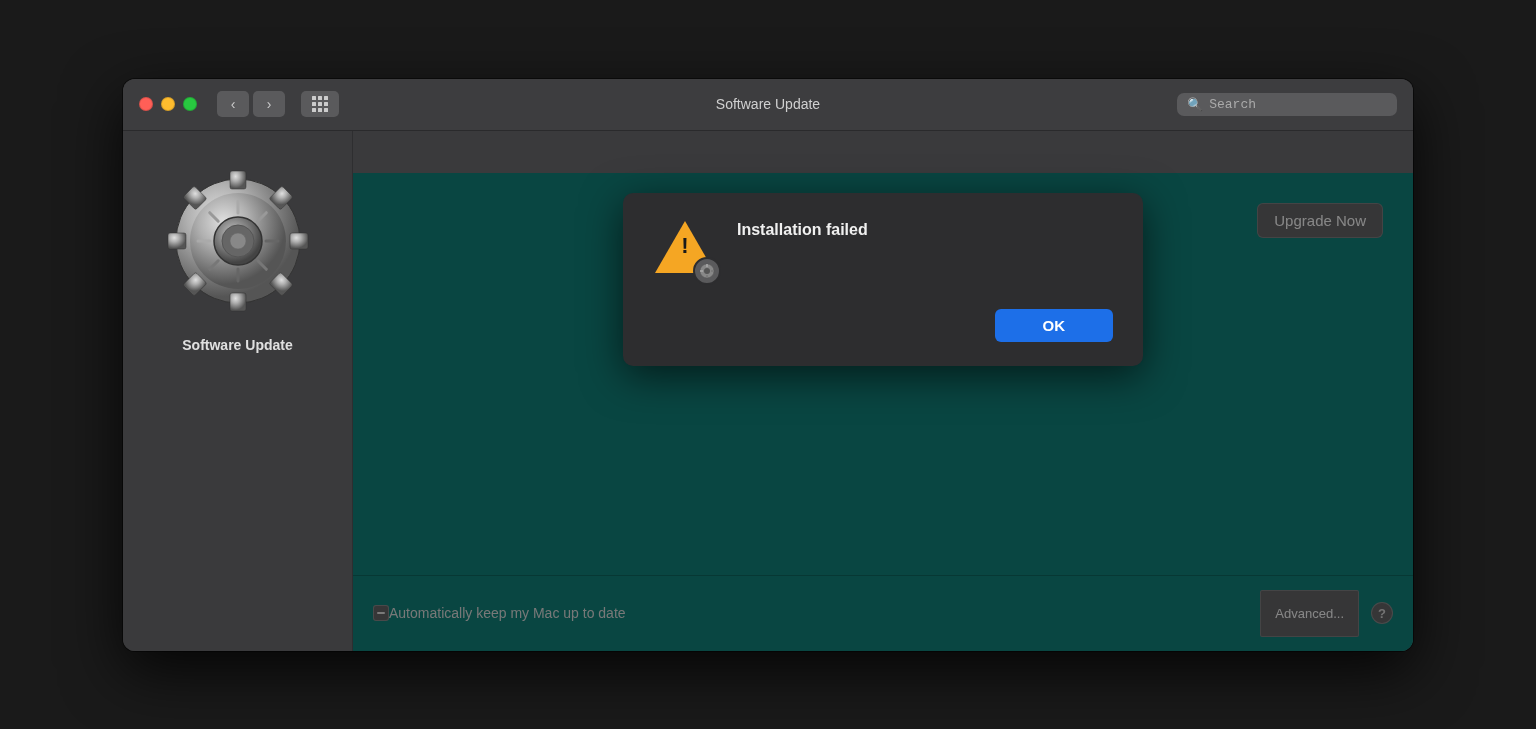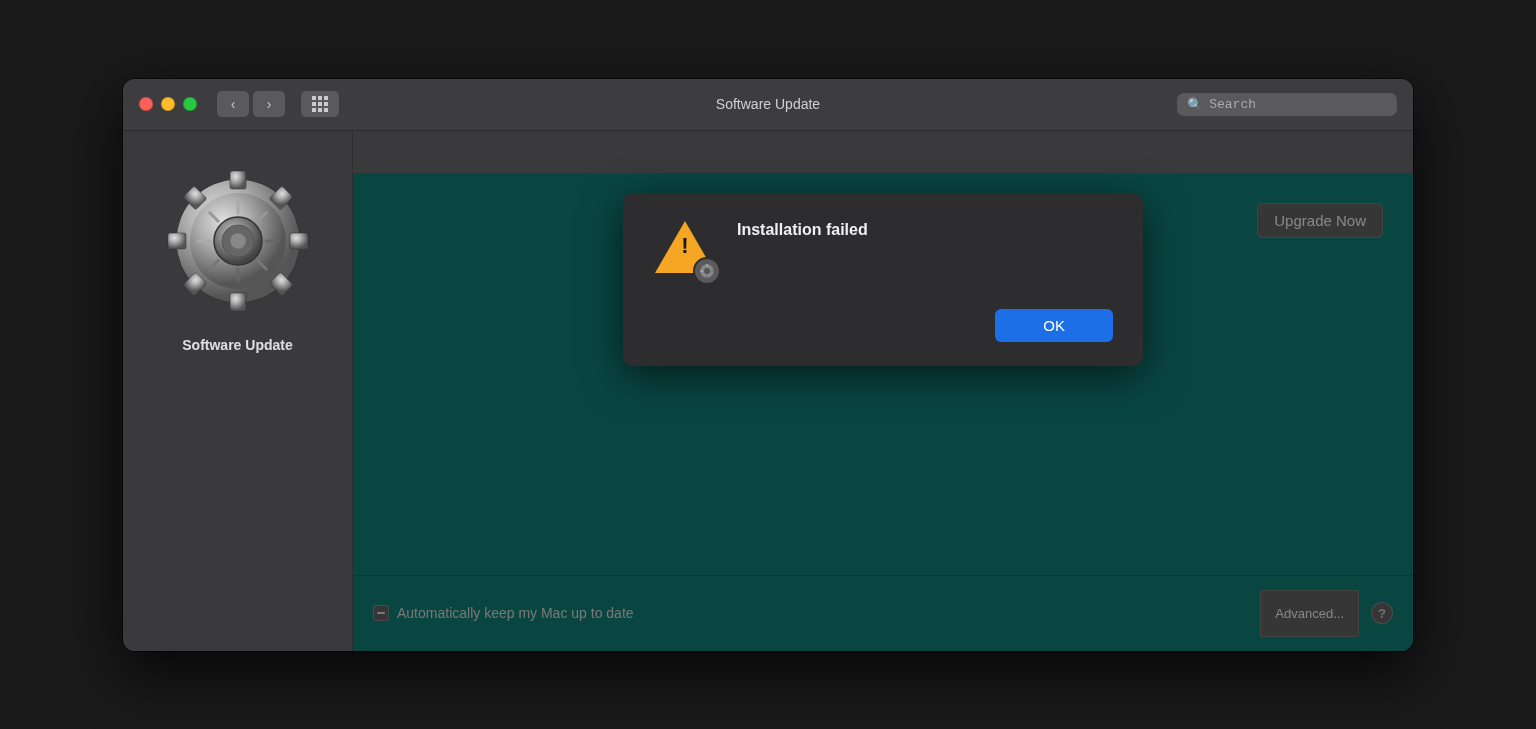--- a/index.html
+++ b/index.html
@@ -207,21 +207,20 @@
       padding: 14px 20px;
       display: flex;
       align-items: center;
       gap: 12px;
       border-top: 1px solid rgba(0,0,0,0.2);
     }
 
     .auto-update-check {
       display: flex;
       align-items: flex-start;
-      gap: 8px;
       flex: 1;
     }
 
     .checkbox-minus {
       width: 16px;
       height: 16px;
       background: #5a5a5c;
       border-radius: 3px;
       border: 1px solid rgba(255,255,255,0.2);
       display: flex;
@@ -362,21 +361,21 @@
       display: flex;
       justify-content: flex-end;
     }
 
     .ok-btn {
       background: #1d6fe8;
       border: none;
       border-radius: 6px;
       color: #fff;
       font-size: 15px;
-      font-weight: 400;
+      font-weight: 700;
       padding: 8px 48px;
       cursor: pointer;
     }
   </style>
 </head>
 <body>
 
 <div class="window">
 
   <div class="titlebar">

